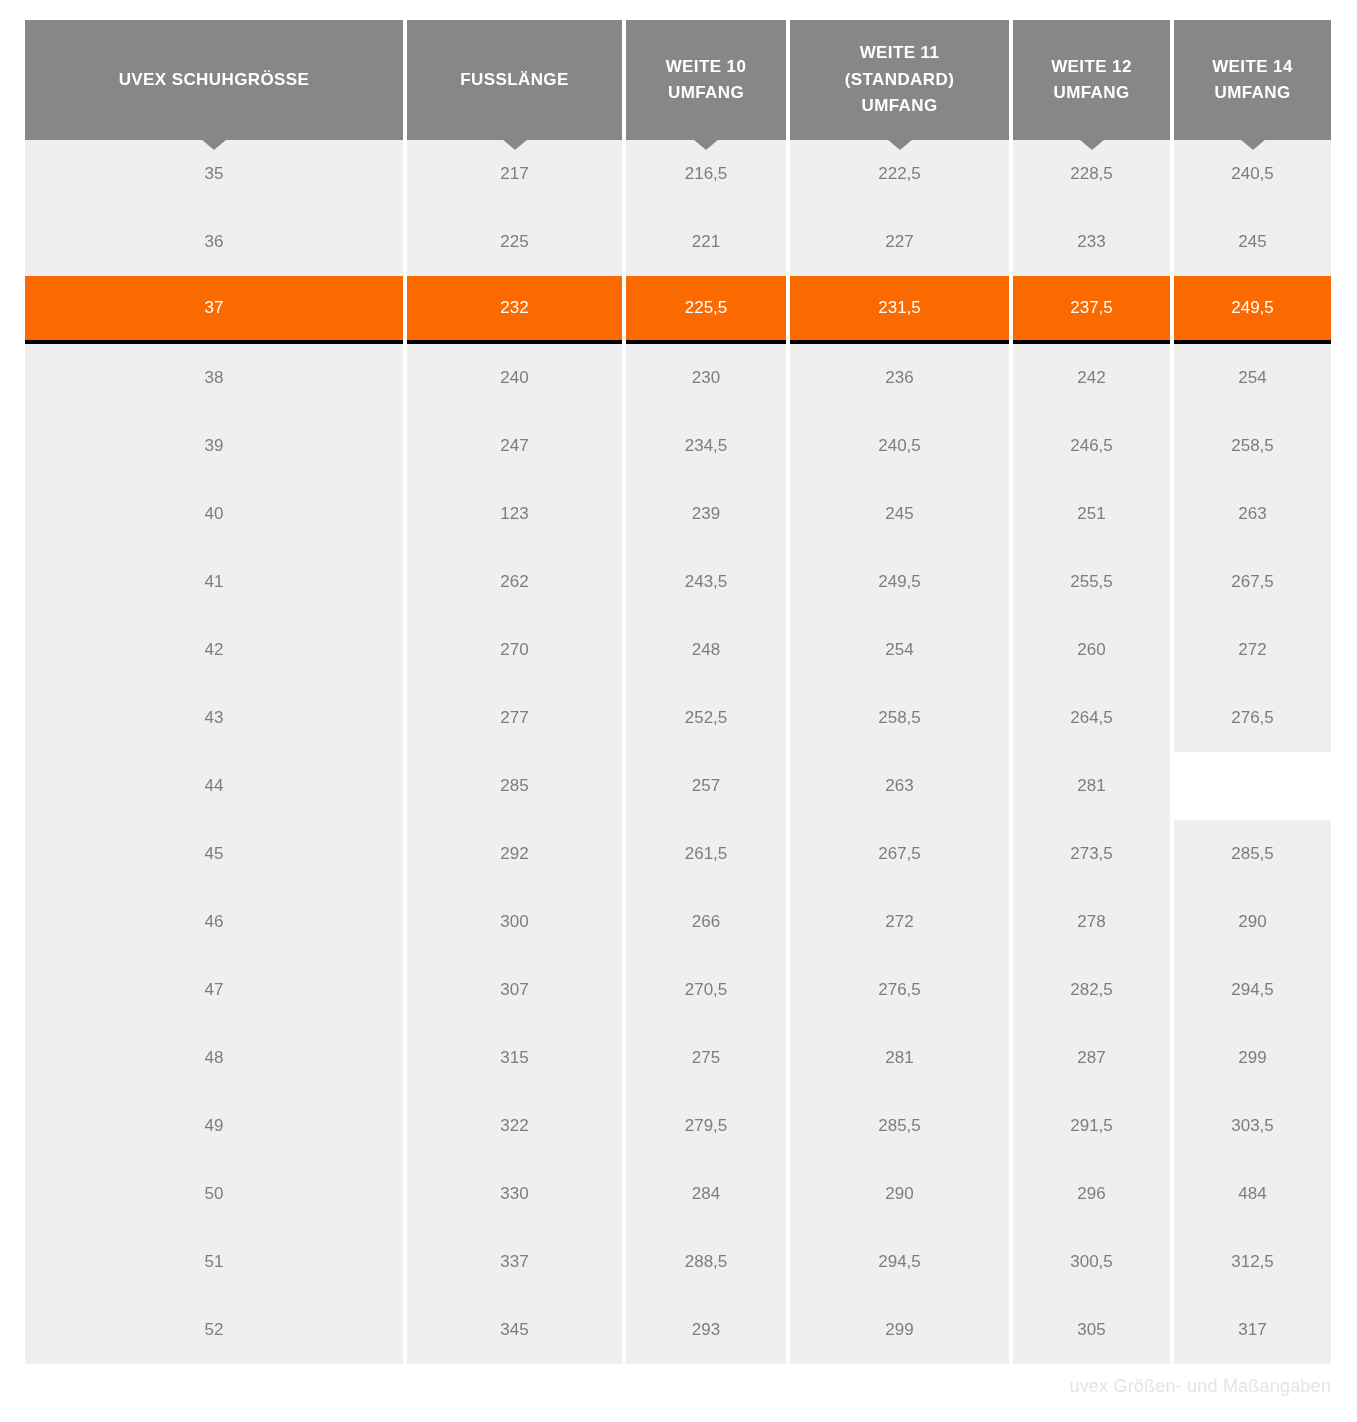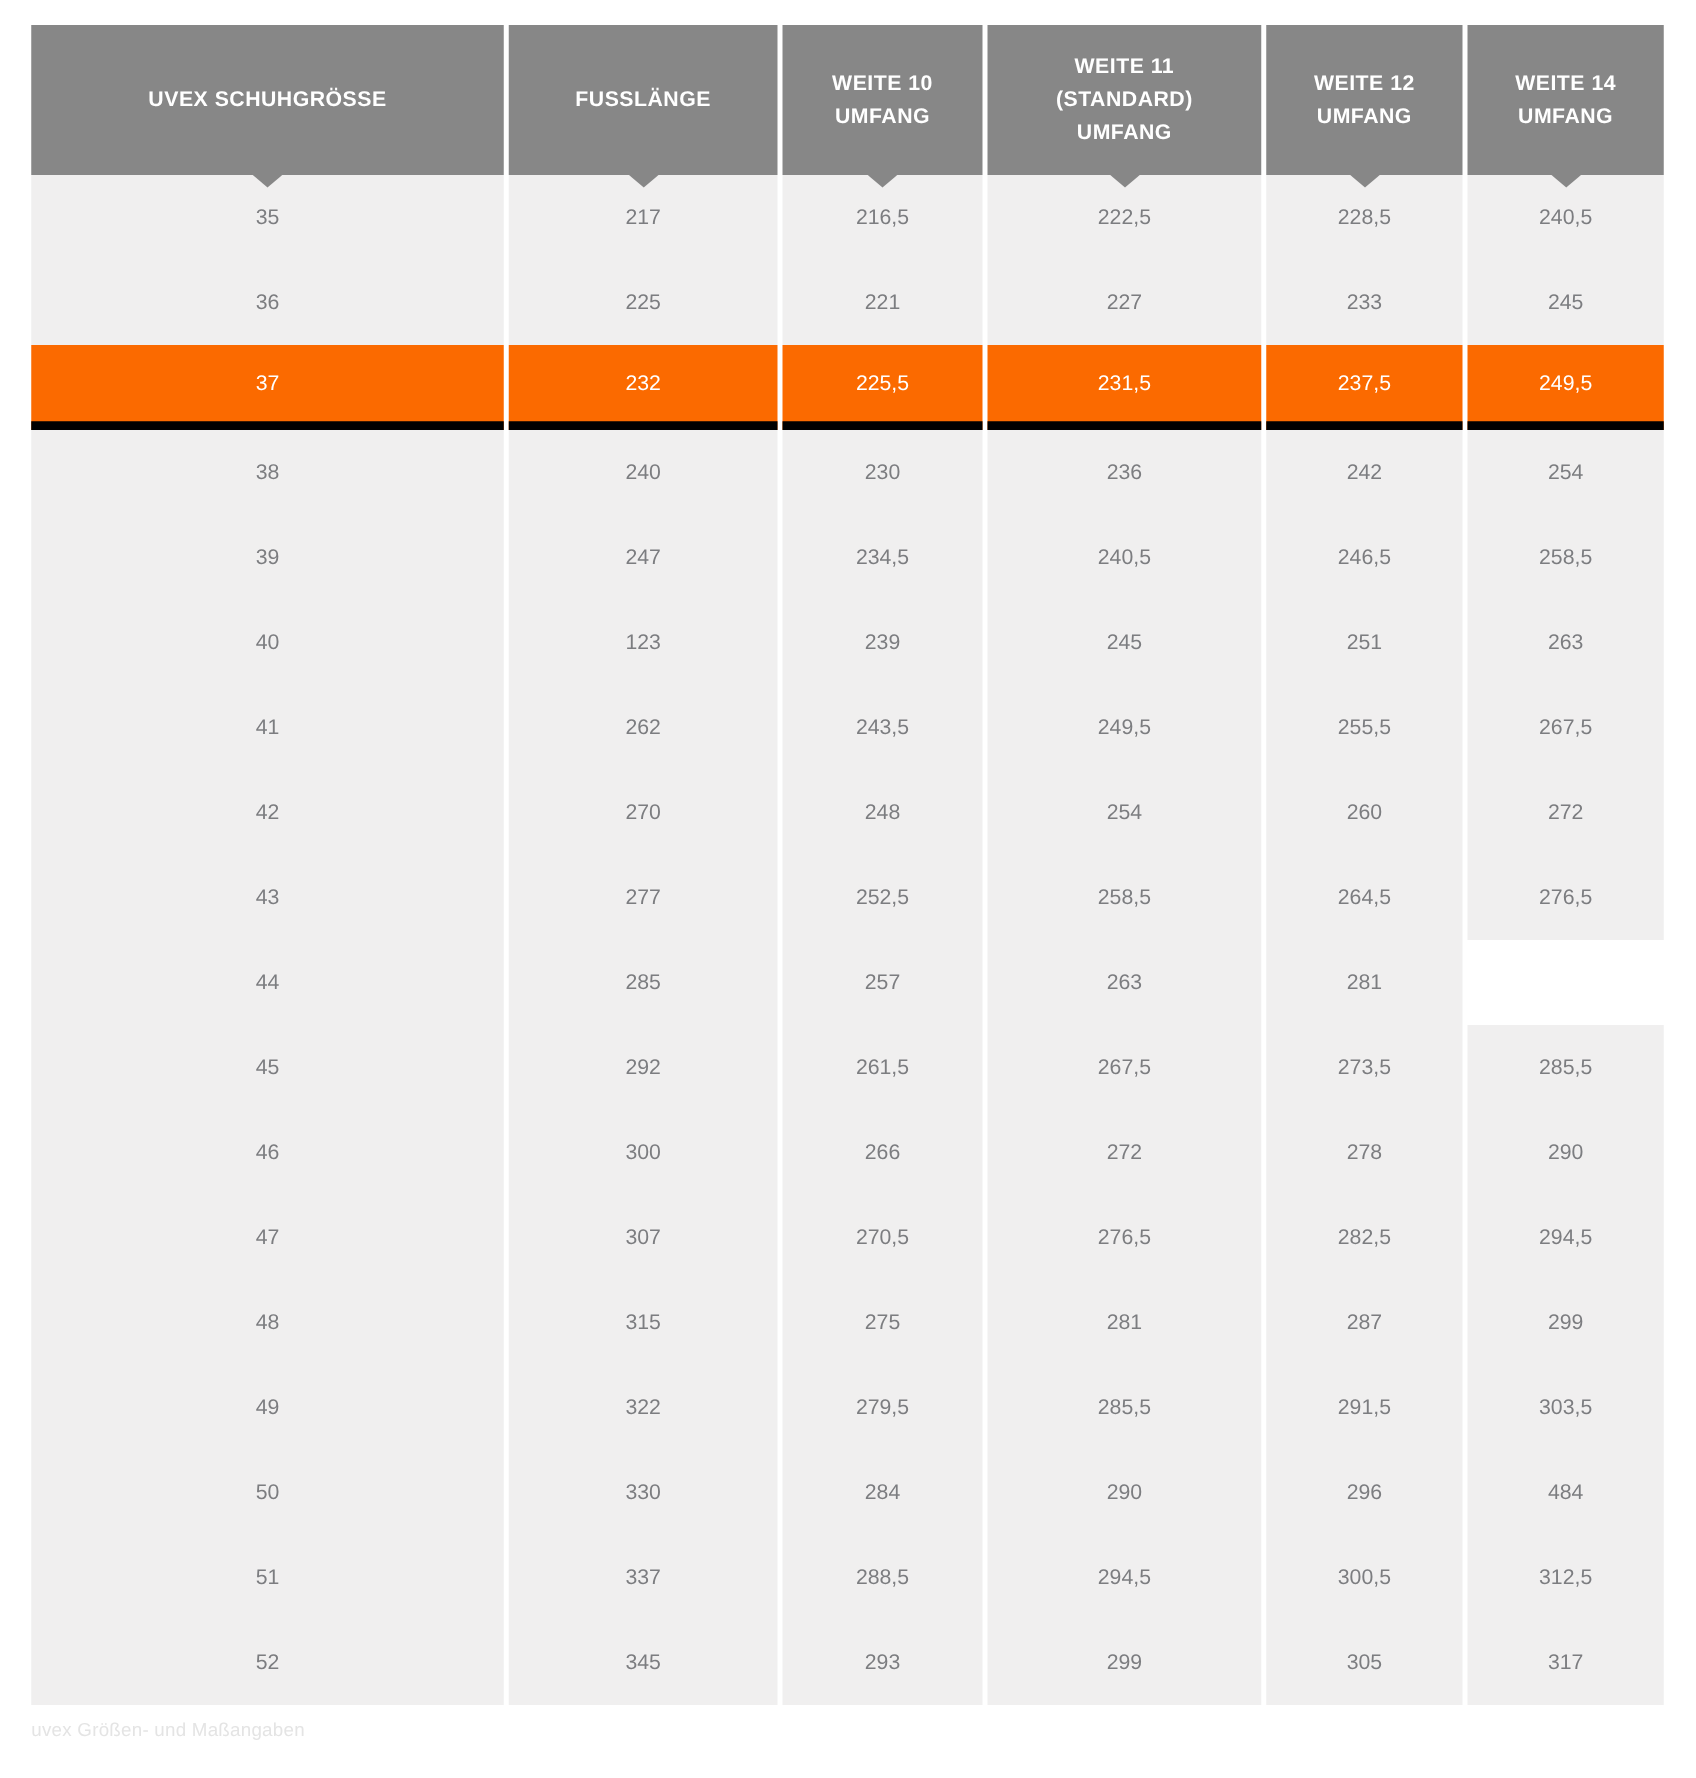--- a/index.html
+++ b/index.html
@@ -57,27 +57,28 @@
     background: var(--row-bg, #f0efef);
     color: var(--row-text, #7c7d80);
     display: flex;
     align-items: center;
     justify-content: center;
     font-size: 17px;
   }
   .grid-row.highlight .cell {
     background: var(--highlight-bg, #fb6a00);
     color: var(--highlight-text, #ffffff);
-    border-bottom: 7px solid #000000;
+    border-bottom: 4px solid #000000;
   }
   .caption {
     margin-top: 12px;
-    font-size: 15px;
+    font-size: 18px;
     color: var(--caption-text, #e4e4e4);
     letter-spacing: 0.2px;
+    text-align: right;
   }
 </style>
 </head>
 <body style="background: rgb(255, 255, 255);">
 
 <div class="page">
   <div class="size-table">
 
     <div class="grid-row header-row">
       <div class="hcell">

